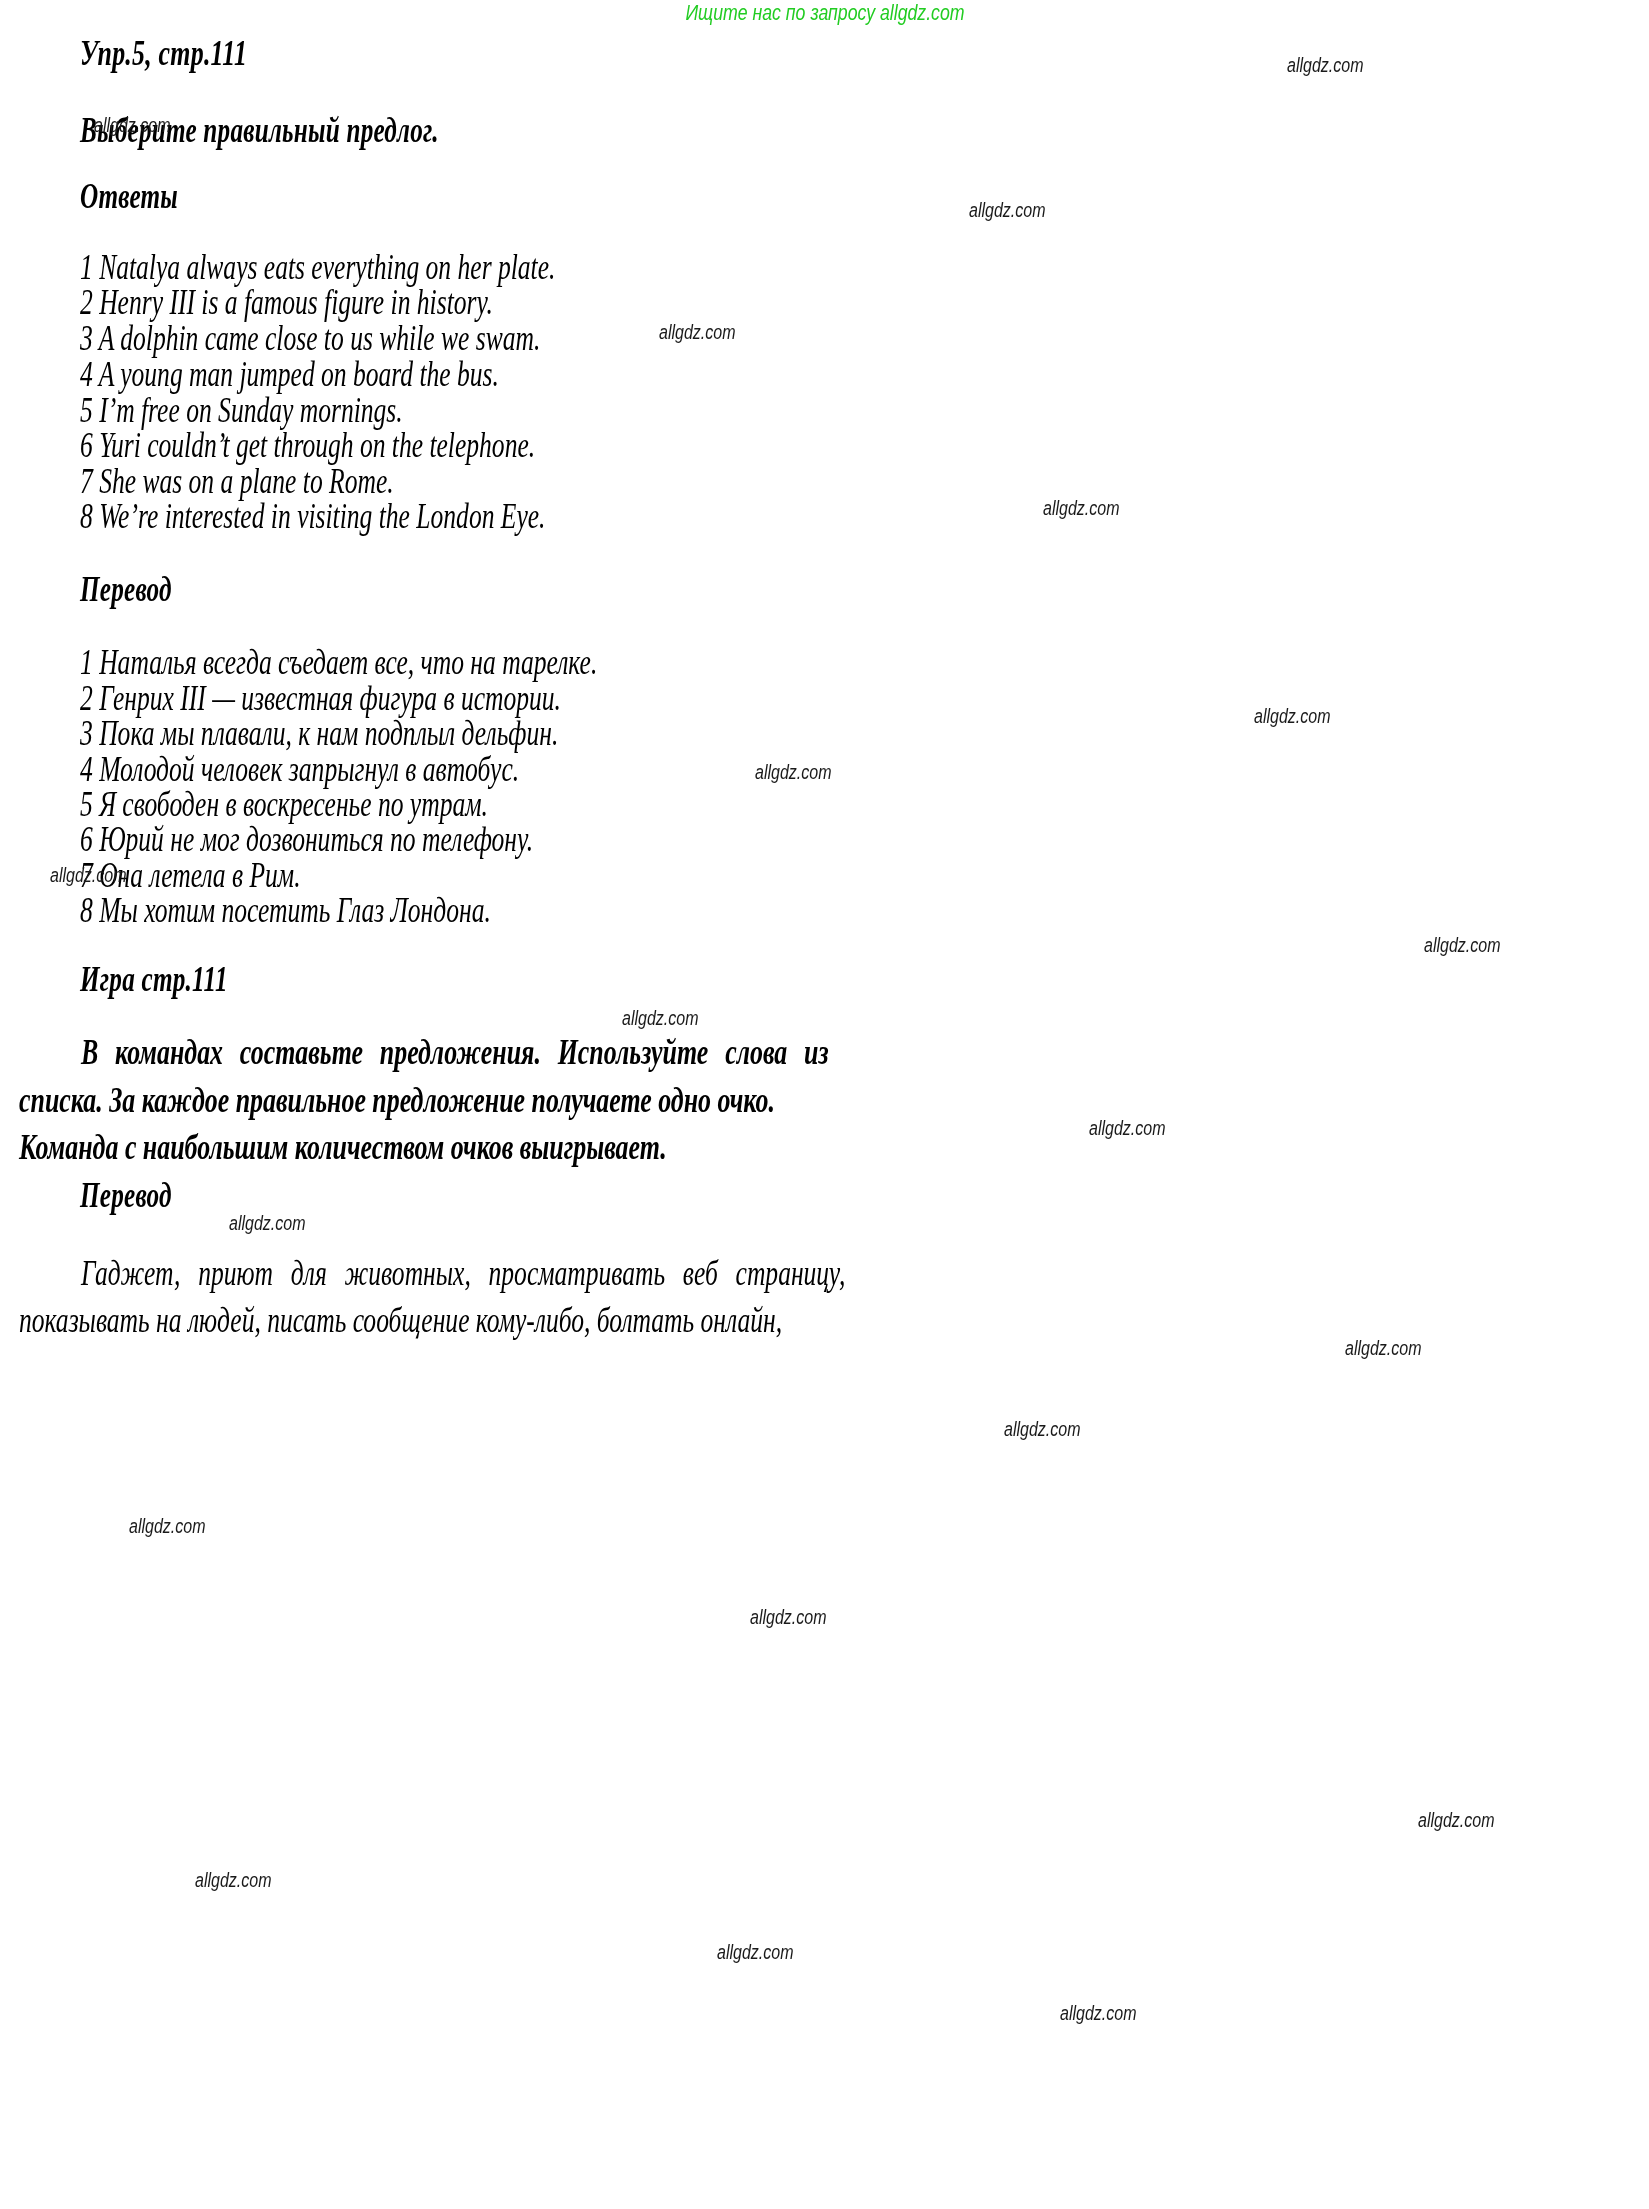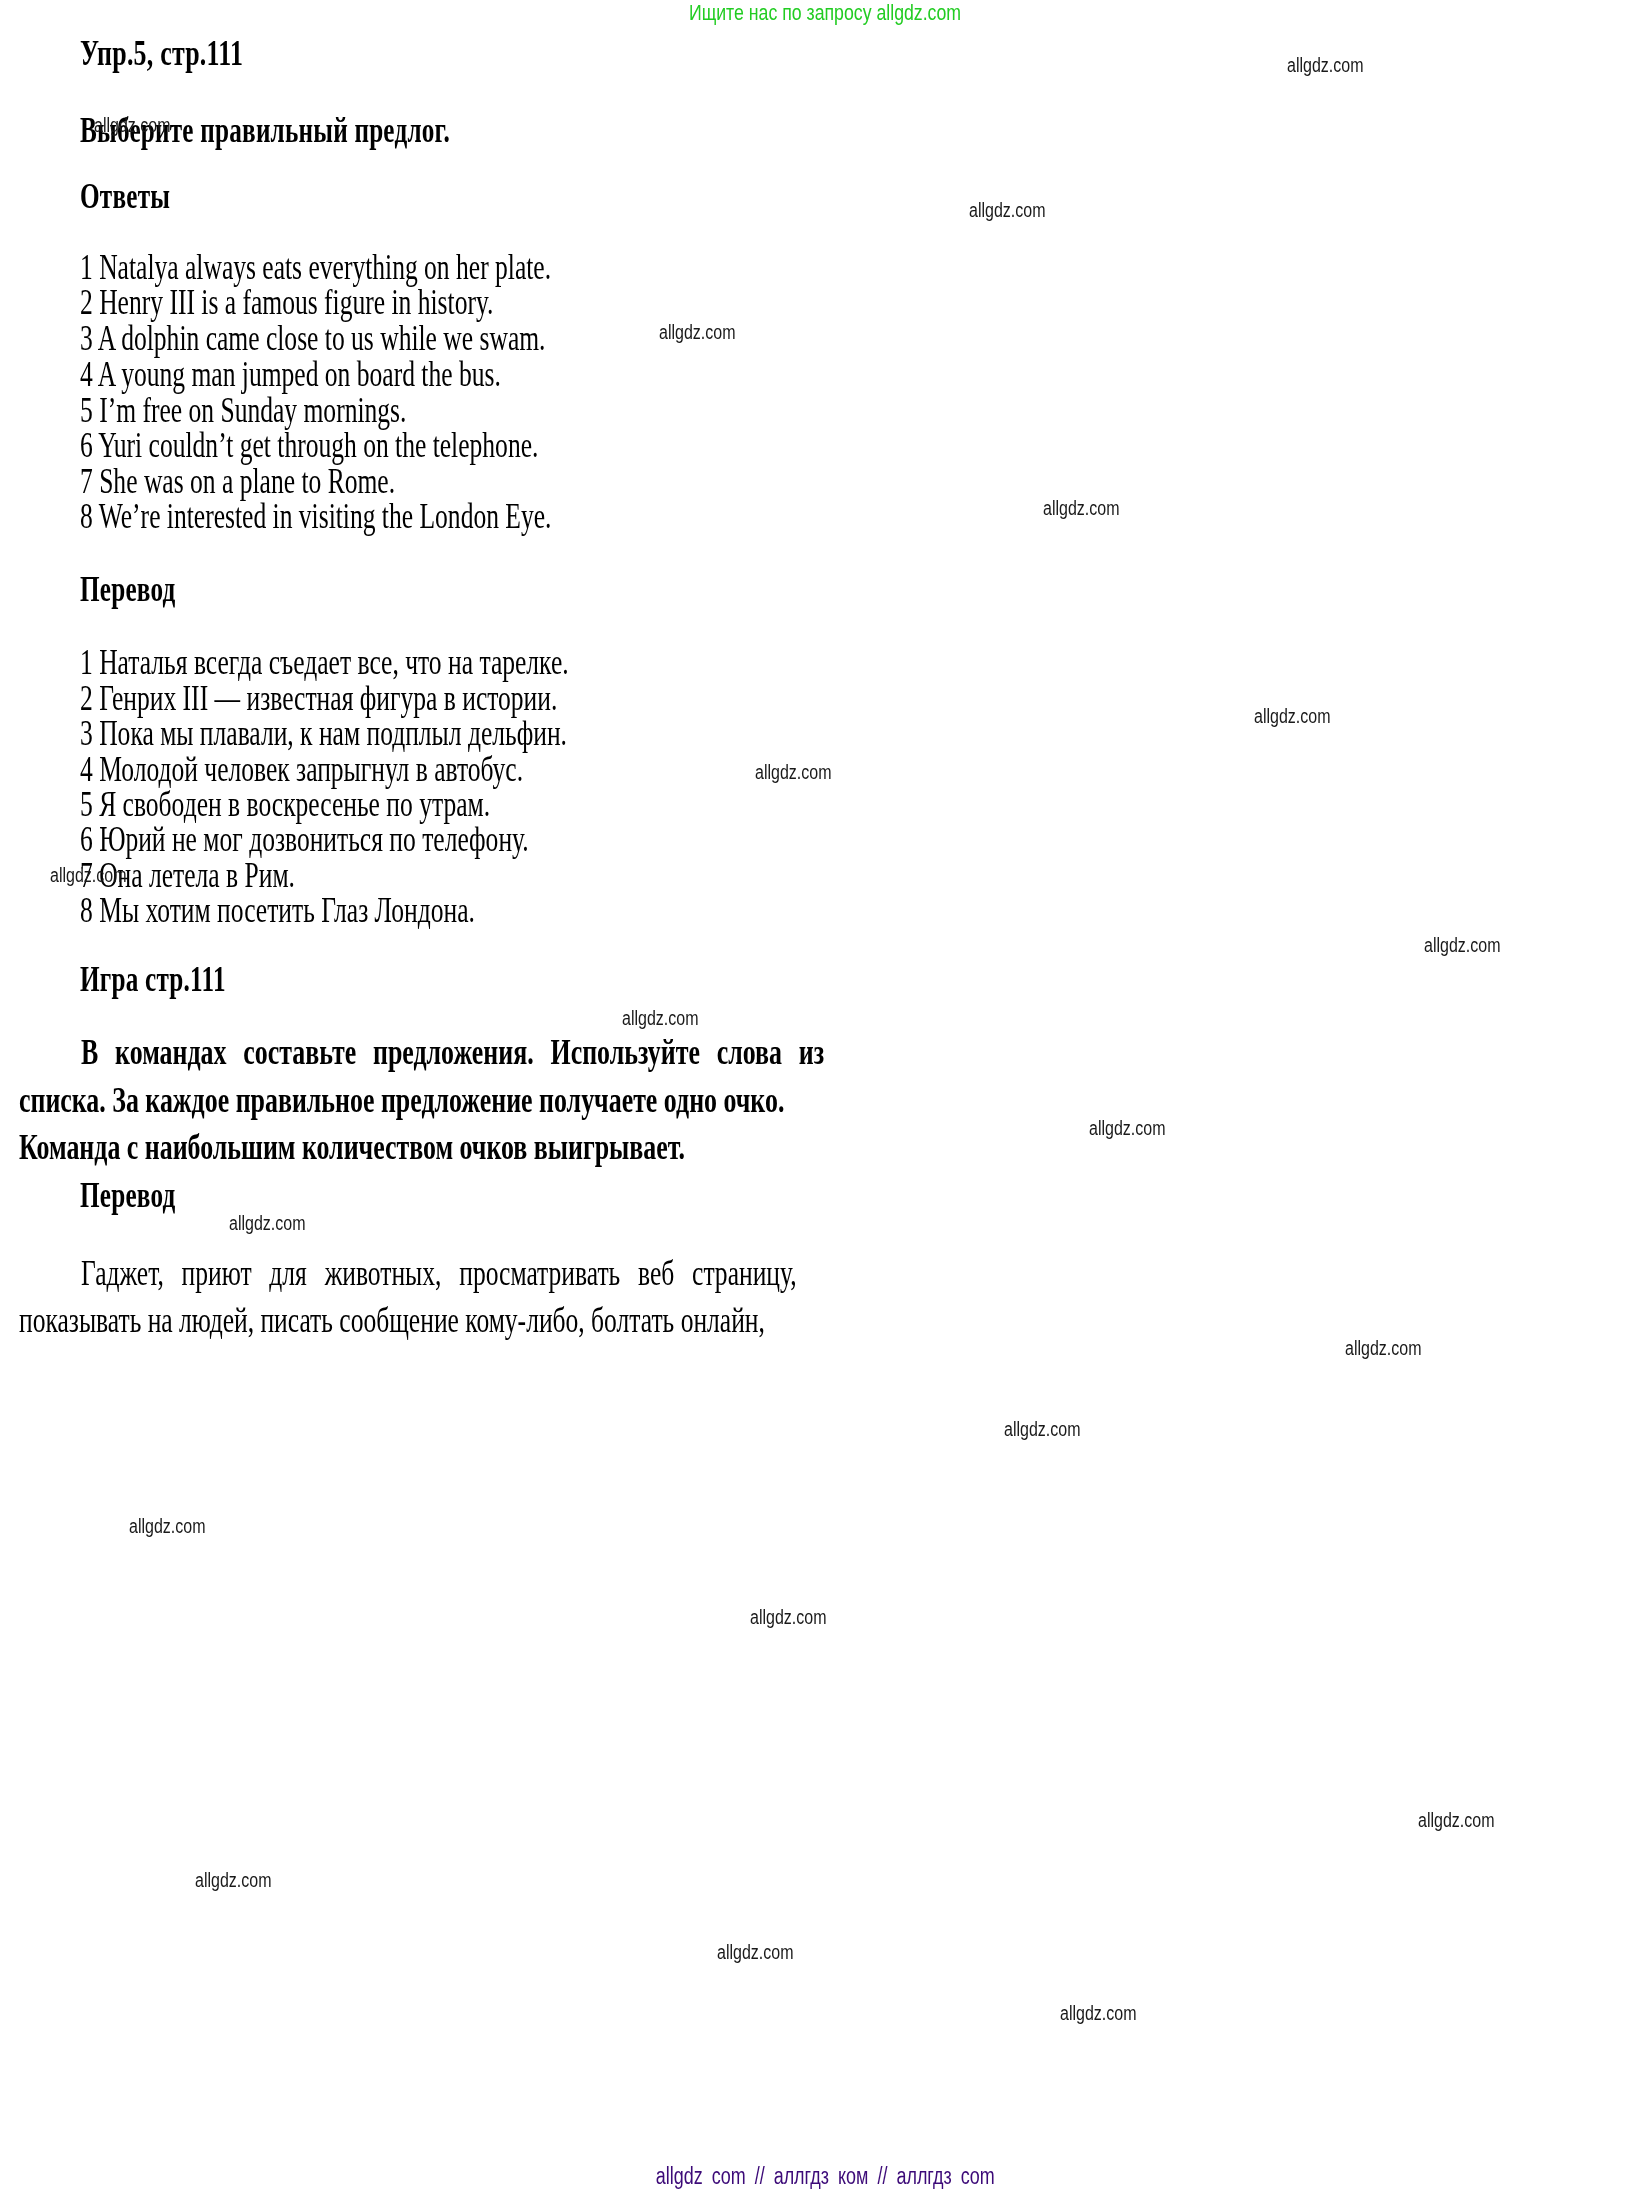--- a/index.html
+++ b/index.html
@@ -15,20 +15,21 @@
     font-family: "Liberation Serif", "DejaVu Serif", serif;
     color: #000000;
   }
 
   
   .page {
     position: absolute;
     inset: 0;
     width: 1650px;
     height: 1605px;
+    font-style: italic;
   }
 
   
   .promo-bar {
     position: absolute;
     top: 0;
     left: 0;
     width: 1650px;
     text-align: center;
     font-family: "Liberation Sans", "DejaVu Sans", sans-serif;
@@ -186,18 +187,15 @@
       <div class="wm" style="left: 1345px; top: 1337px;">allgdz.com</div>
       <div class="wm" style="left: 1004px; top: 1418px;">allgdz.com</div>
       <div class="wm" style="left: 129px; top: 1515px;">allgdz.com</div>
       <div class="wm" style="left: 750px; top: 1606px;">allgdz.com</div>
       <div class="wm" style="left: 1418px; top: 1809px;">allgdz.com</div>
       <div class="wm" style="left: 195px; top: 1869px;">allgdz.com</div>
       <div class="wm" style="left: 717px; top: 1941px;">allgdz.com</div>
       <div class="wm" style="left: 1060px; top: 2002px;">allgdz.com</div>
     </div>
 
-  <div class="footer" style="color: rgb(60, 10, 120);">
-    <span class="ft-inner">allgdz com  //  аллгдз ком  //  аллгдз com</span>
-  </div>
 
 </div>
 
 
 </body></html>

